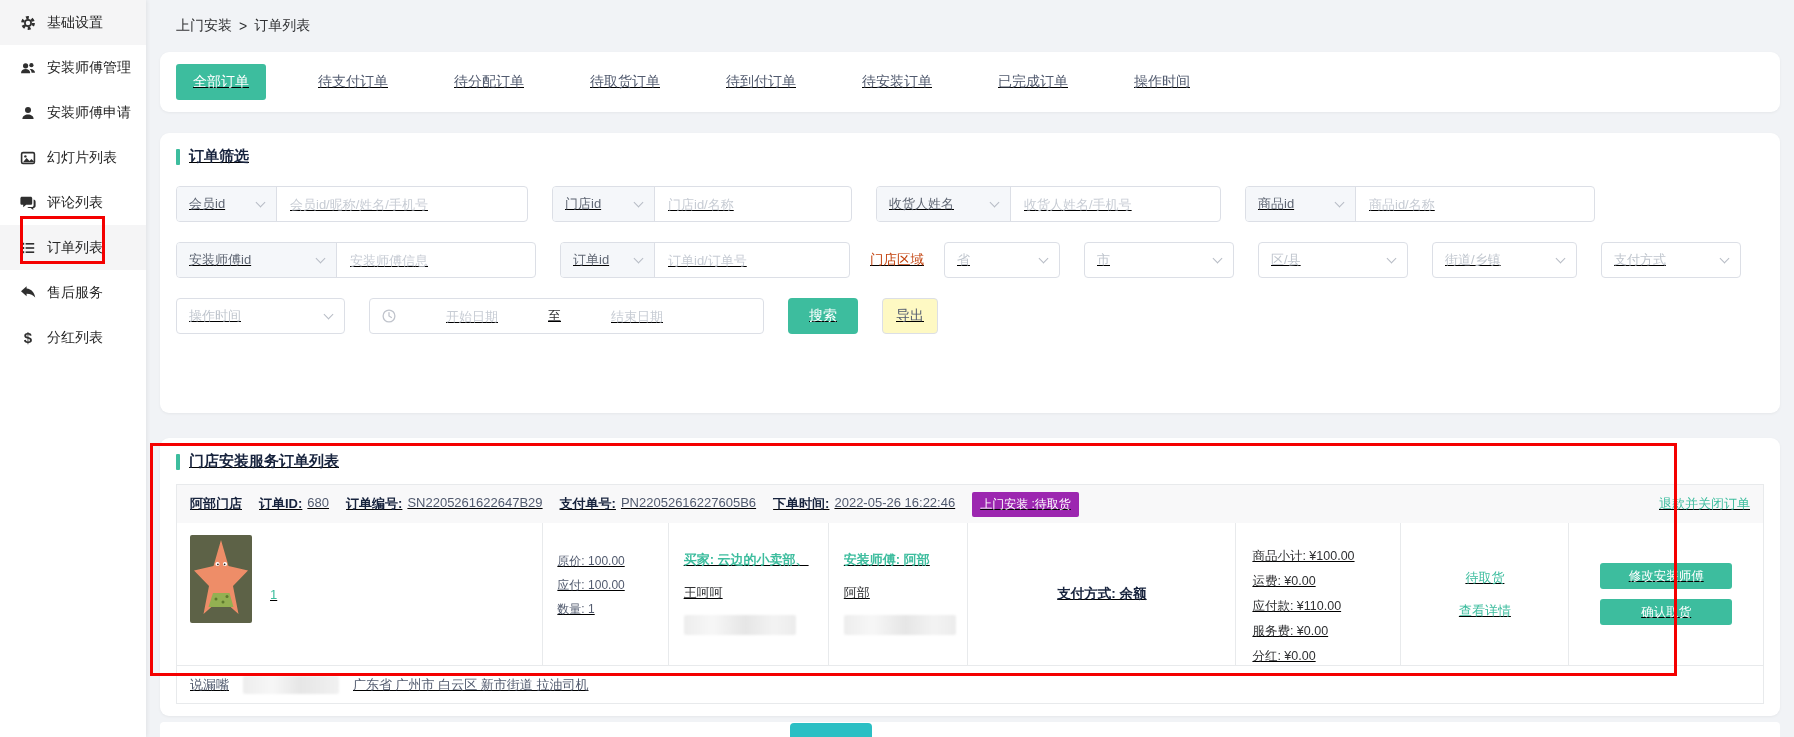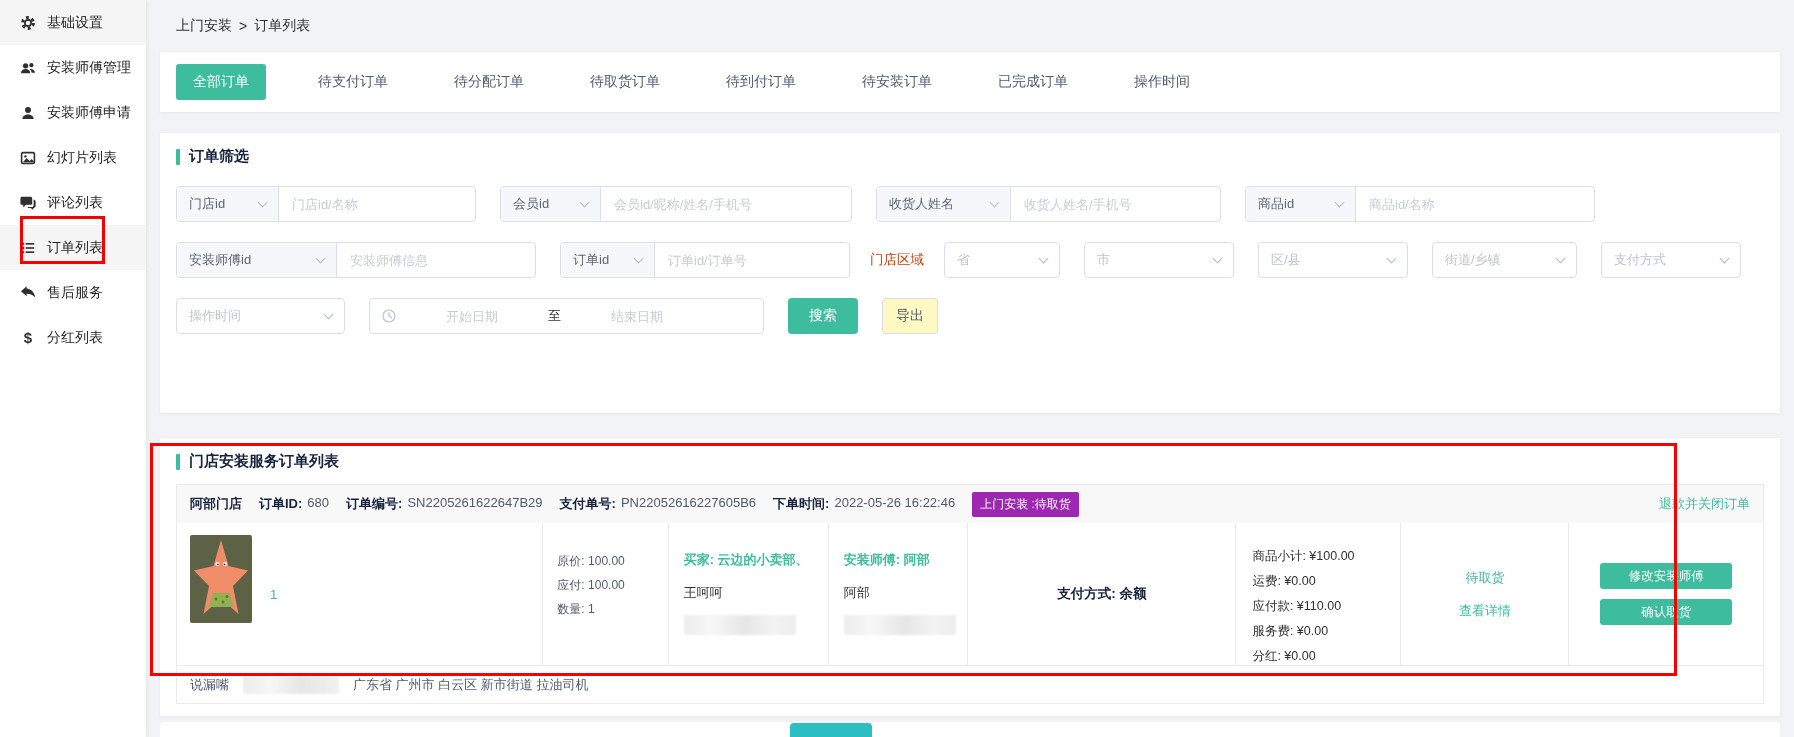--- a/index.html
+++ b/index.html
@@ -9,21 +9,21 @@
   
   .sidebar { width:146px; background:#fff; box-shadow:1px 0 4px rgba(0,0,0,.07); z-index:2; flex:none; }
   .side-item { height:45px; display:flex; align-items:center; gap:11px; padding-left:20px; font-size:14px; color:#262626; cursor:pointer; }
   .side-item.shaded { background:#f5f5f6; }
   .side-item svg { width:16px; height:16px; flex:none; }
   .dollar-glyph { width:16px; text-align:center; font-weight:bold; font-size:15px; color:#2f2f2f; }
 
   
   .main { flex:1; padding:0 14px; position:relative; }
   .breadcrumb { height:52px; display:flex; align-items:center; gap:7px; padding-left:16px; font-size:14px; color:#303133; }
-  .card { background:#fff; border-radius:0; box-shadow:0 1px 3px rgba(0,0,0,.05); }
+  .card { background:#fff; border-radius:9px; box-shadow:0 1px 3px rgba(0,0,0,.05);text-decoration:underline; }
 
   .tabs-card { height:60px; display:flex; align-items:center; gap:38px; padding:0 16px; margin-bottom:21px; }
   .tab { font-size:14px; color:#515a6e; cursor:pointer; padding:9px 14px; white-space:nowrap; }
   .tab.active { background:#3dbd9e; color:#fff; border-radius:3px; padding:9px 17px; }
 
   .filter-card { padding:14px 16px 4px; margin-bottom:25px; height:280px; }
   .sec-title { display:flex; align-items:center; gap:9px; font-size:15px; font-weight:bold; color:#17233d; }
   .bar { width:4px; height:16px; background:#3dbd9e; border-radius:1px; }
   .f-row { display:flex; align-items:center; gap:24px; margin-top:20px; }
   .in-group { display:flex; height:36px; border:1px solid #dcdfe6; border-radius:4px; background:#fff; overflow:hidden; flex:none; }
@@ -165,33 +165,33 @@
       <div class="tab">操作时间</div>
     </section>
 
     <section class="card filter-card">
       <div class="sec-title">
         <span class="bar"></span>
         <span>订单筛选</span>
       </div>
 
       <div class="f-row">
+        <div class="in-group" style="width:352px">
+          <div class="in-prepend" style="width:100px">
+              <span>会员id</span>
+              <i class="chev"></i>
+            </div>
+          <input class="in-input" placeholder="会员id/昵称/姓名/手机号" style="">
+        </div>
         <div class="in-group" style="width:300px">
           <div class="in-prepend" style="width:102px">
               <span>门店id</span>
               <i class="chev"></i>
             </div>
           <input class="in-input" placeholder="门店id/名称" style="">
-        </div>
-        <div class="in-group" style="width:352px">
-          <div class="in-prepend" style="width:100px">
-              <span>会员id</span>
-              <i class="chev"></i>
-            </div>
-          <input class="in-input" placeholder="会员id/昵称/姓名/手机号" style="">
         </div>
         <div class="in-group" style="width:345px">
           <div class="in-prepend" style="width:134px">
               <span>收货人姓名</span>
               <i class="chev"></i>
             </div>
           <input class="in-input" placeholder="收货人姓名/手机号" style="">
         </div>
         <div class="in-group" style="width:350px">
           <div class="in-prepend" style="width:110px">

